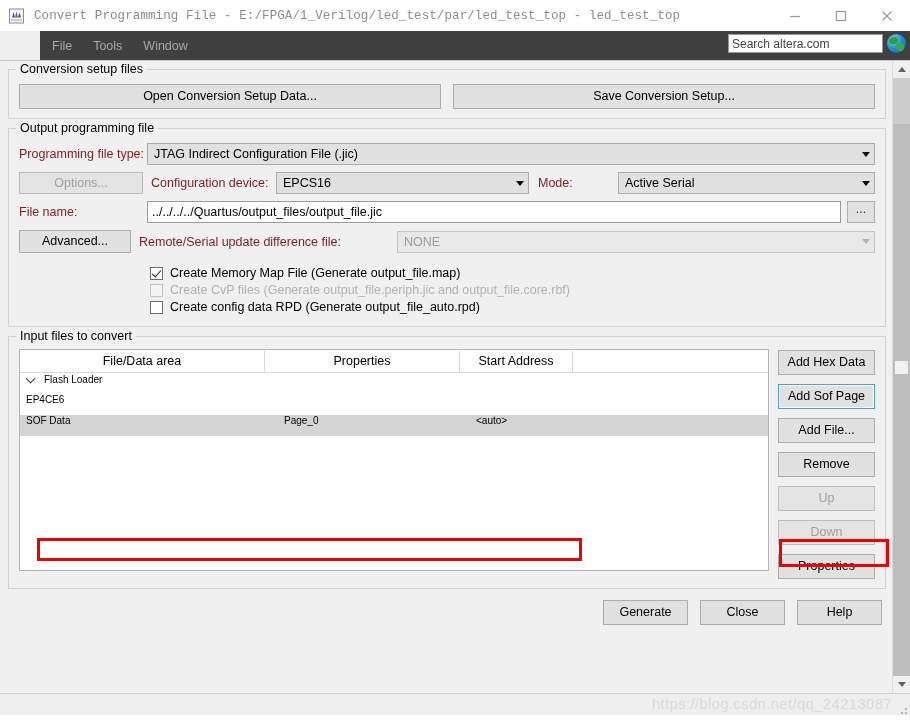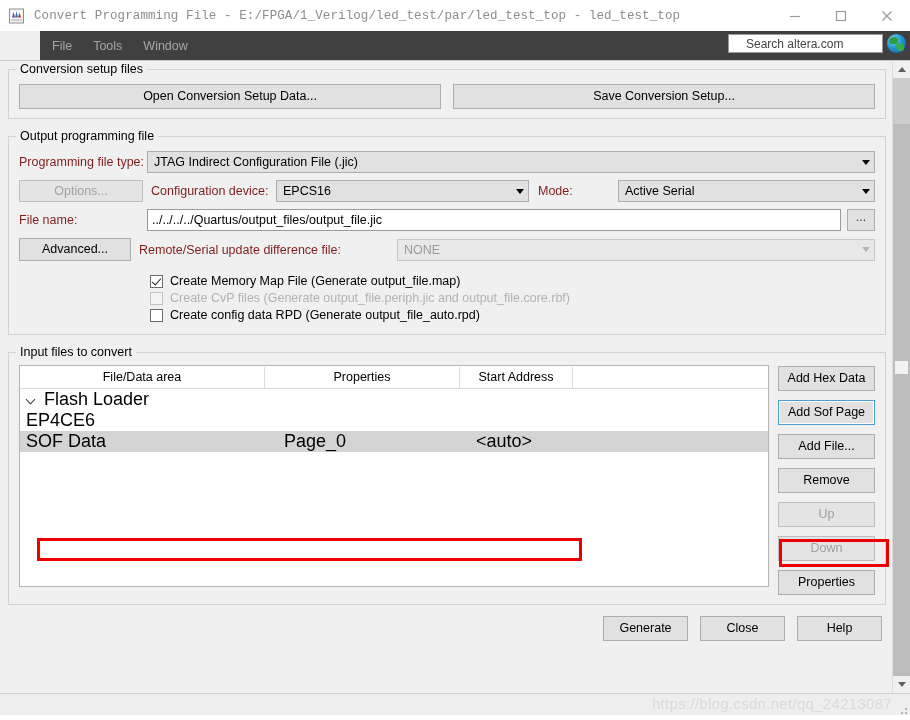--- a/index.html
+++ b/index.html
@@ -87,21 +87,21 @@
     display: flex;
     align-items: center;
   }
   .search-input {
     width: 155px;
     height: 19px;
     border: 1px solid #9a9a9a;
     background: #fff;
     font-family: "Liberation Sans", sans-serif;
     font-size: 12px;
-    padding: 0 17px;
+    padding: 0 3px;
     color: #333;
     box-sizing: border-box;
     outline: none;
   }
   .search-input::placeholder { color: #444; opacity: 1; }
   .globe-icon {
     width: 19px; height: 19px;
     margin-left: 4px;
     border-radius: 50%;
     background: radial-gradient(circle at 33% 30%, #7fd4f7 0%, #1f8fd0 48%, #0a5d92 100%);
@@ -140,21 +140,21 @@
     padding: 8px 6px 0 8px;
     display: flex;
     flex-direction: column;
     position: relative;
   }
 
   
   .group {
     border: 1px solid #d2d2d2;
     position: relative;
-    margin-bottom: 17px;
+    margin-bottom: 9px;
     padding: 0 10px 9px 10px;
   }
   .group > .legend {
     position: absolute;
     top: -8px;
     left: 7px;
     background: #f0f0f0;
     padding: 0 4px;
     font-size: 12.5px;
     color: #000;
@@ -290,21 +290,21 @@
     border-right: 1px solid #dcdcdc;
     box-sizing: border-box;
     overflow: hidden;
     white-space: nowrap;
   }
   .th.c0 { width: 245px; }
   .th.c1 { width: 195px; }
   .th.c2 { width: 113px; }
   .th.c3 { flex: 1 1 auto; border-right: none; }
 
-  .trow { display: flex; height: 21px; align-items: flex-end; font-size: 18px; }
+  .trow { display: flex; height: 21px; align-items: flex-start; font-size: 10px; }
   .trow.selected { background: #d4d4d4; }
   .td { box-sizing: border-box; white-space: nowrap; overflow: hidden; }
   .td.c0 { width: 245px; padding-left: 6px; display: flex; align-items: center; }
   .td.c1 { width: 195px; padding-left: 19px; }
   .td.c2 { width: 113px; padding-left: 16px; }
   .td.c3 { flex: 1 1 auto; }
   .chev {
     display: inline-block;
     width: 12px; height: 12px;
     position: relative;

